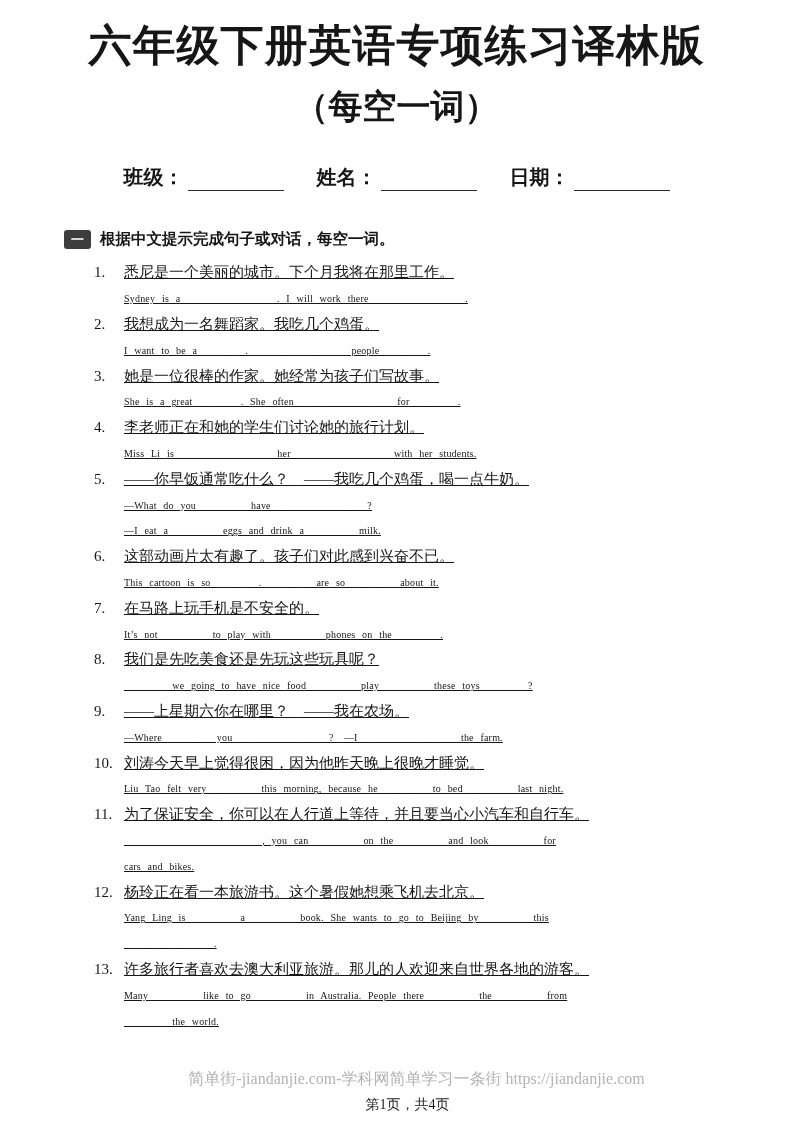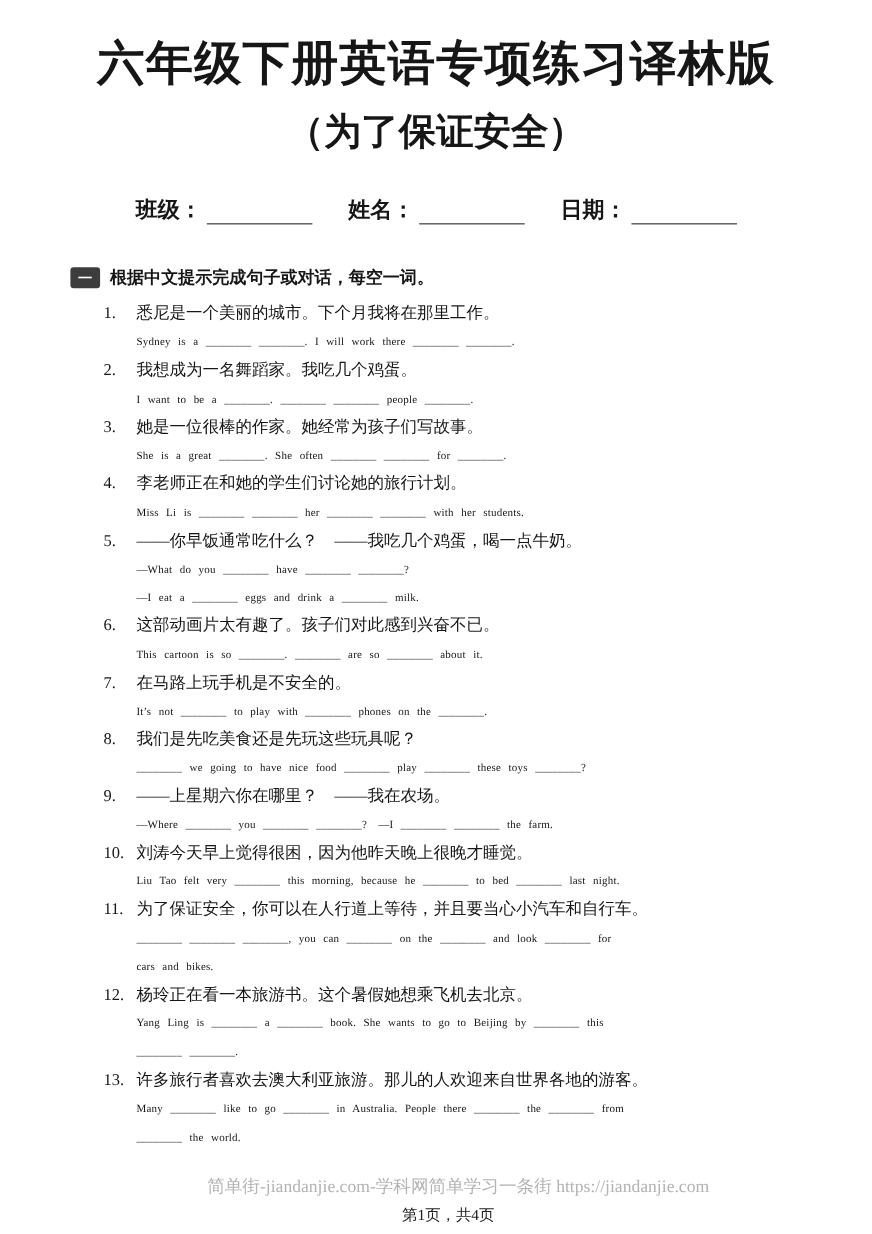--- a/index.html
+++ b/index.html
@@ -9,21 +9,21 @@
     height: 1122px;
     margin: 0 auto;
     background: #ffffff;
     position: relative;
     font-family: "Liberation Serif", serif;
     color: #161616;
     overflow: hidden;
   }
   .title {
     margin: 0;
-    padding-top: 34px;
+    padding-top: 21px;
     text-align: center;
     font-size: 43px;
     font-weight: 700;
     letter-spacing: 1px;
     line-height: 1.15;
   }
   .subtitle {
     margin: 14px 0 0 0;
     text-align: center;
     font-size: 34px;
@@ -65,21 +65,21 @@
   }
   .items {
     margin: 4px 46px 0 94px;
   }
   .item-row { display: flex; }
   .item-num {
     flex: 0 0 30px;
     font-size: 15px;
     line-height: 25.8px;
   }
-  .item-text { flex: 1; min-width: 0; }
+  .item-text { flex: 1; min-width: 0; text-decoration: underline; }
   .cn-line {
     font-size: 15px;
     line-height: 25.8px;
     white-space: pre-wrap;
   }
   .en-line {
     font-size: 10px;
     line-height: 25.8px;
     white-space: pre-wrap;
     word-spacing: 4px;
@@ -103,21 +103,21 @@
     font-size: 14px;
     padding-left: 22px;
   }
 </style>
 </head>
 <body>
 
 <div class="page">
 
   <h1 class="title">六年级下册英语专项练习译林版</h1>
-  <h2 class="subtitle">（为了保证安全）</h2>
+  <h2 class="subtitle">（每空一词）</h2>
 
   <div class="form-line">
     <span class="form-group"><span>班级：</span><span class="wline"></span></span>
     <span class="form-group"><span>姓名：</span><span class="wline"></span></span>
     <span class="form-group"><span>日期：</span><span class="wline"></span></span>
   </div>
 
   <div class="section-head">
     <span class="section-badge">一</span>
     <span>根据中文提示完成句子或对话，每空一词。</span>

